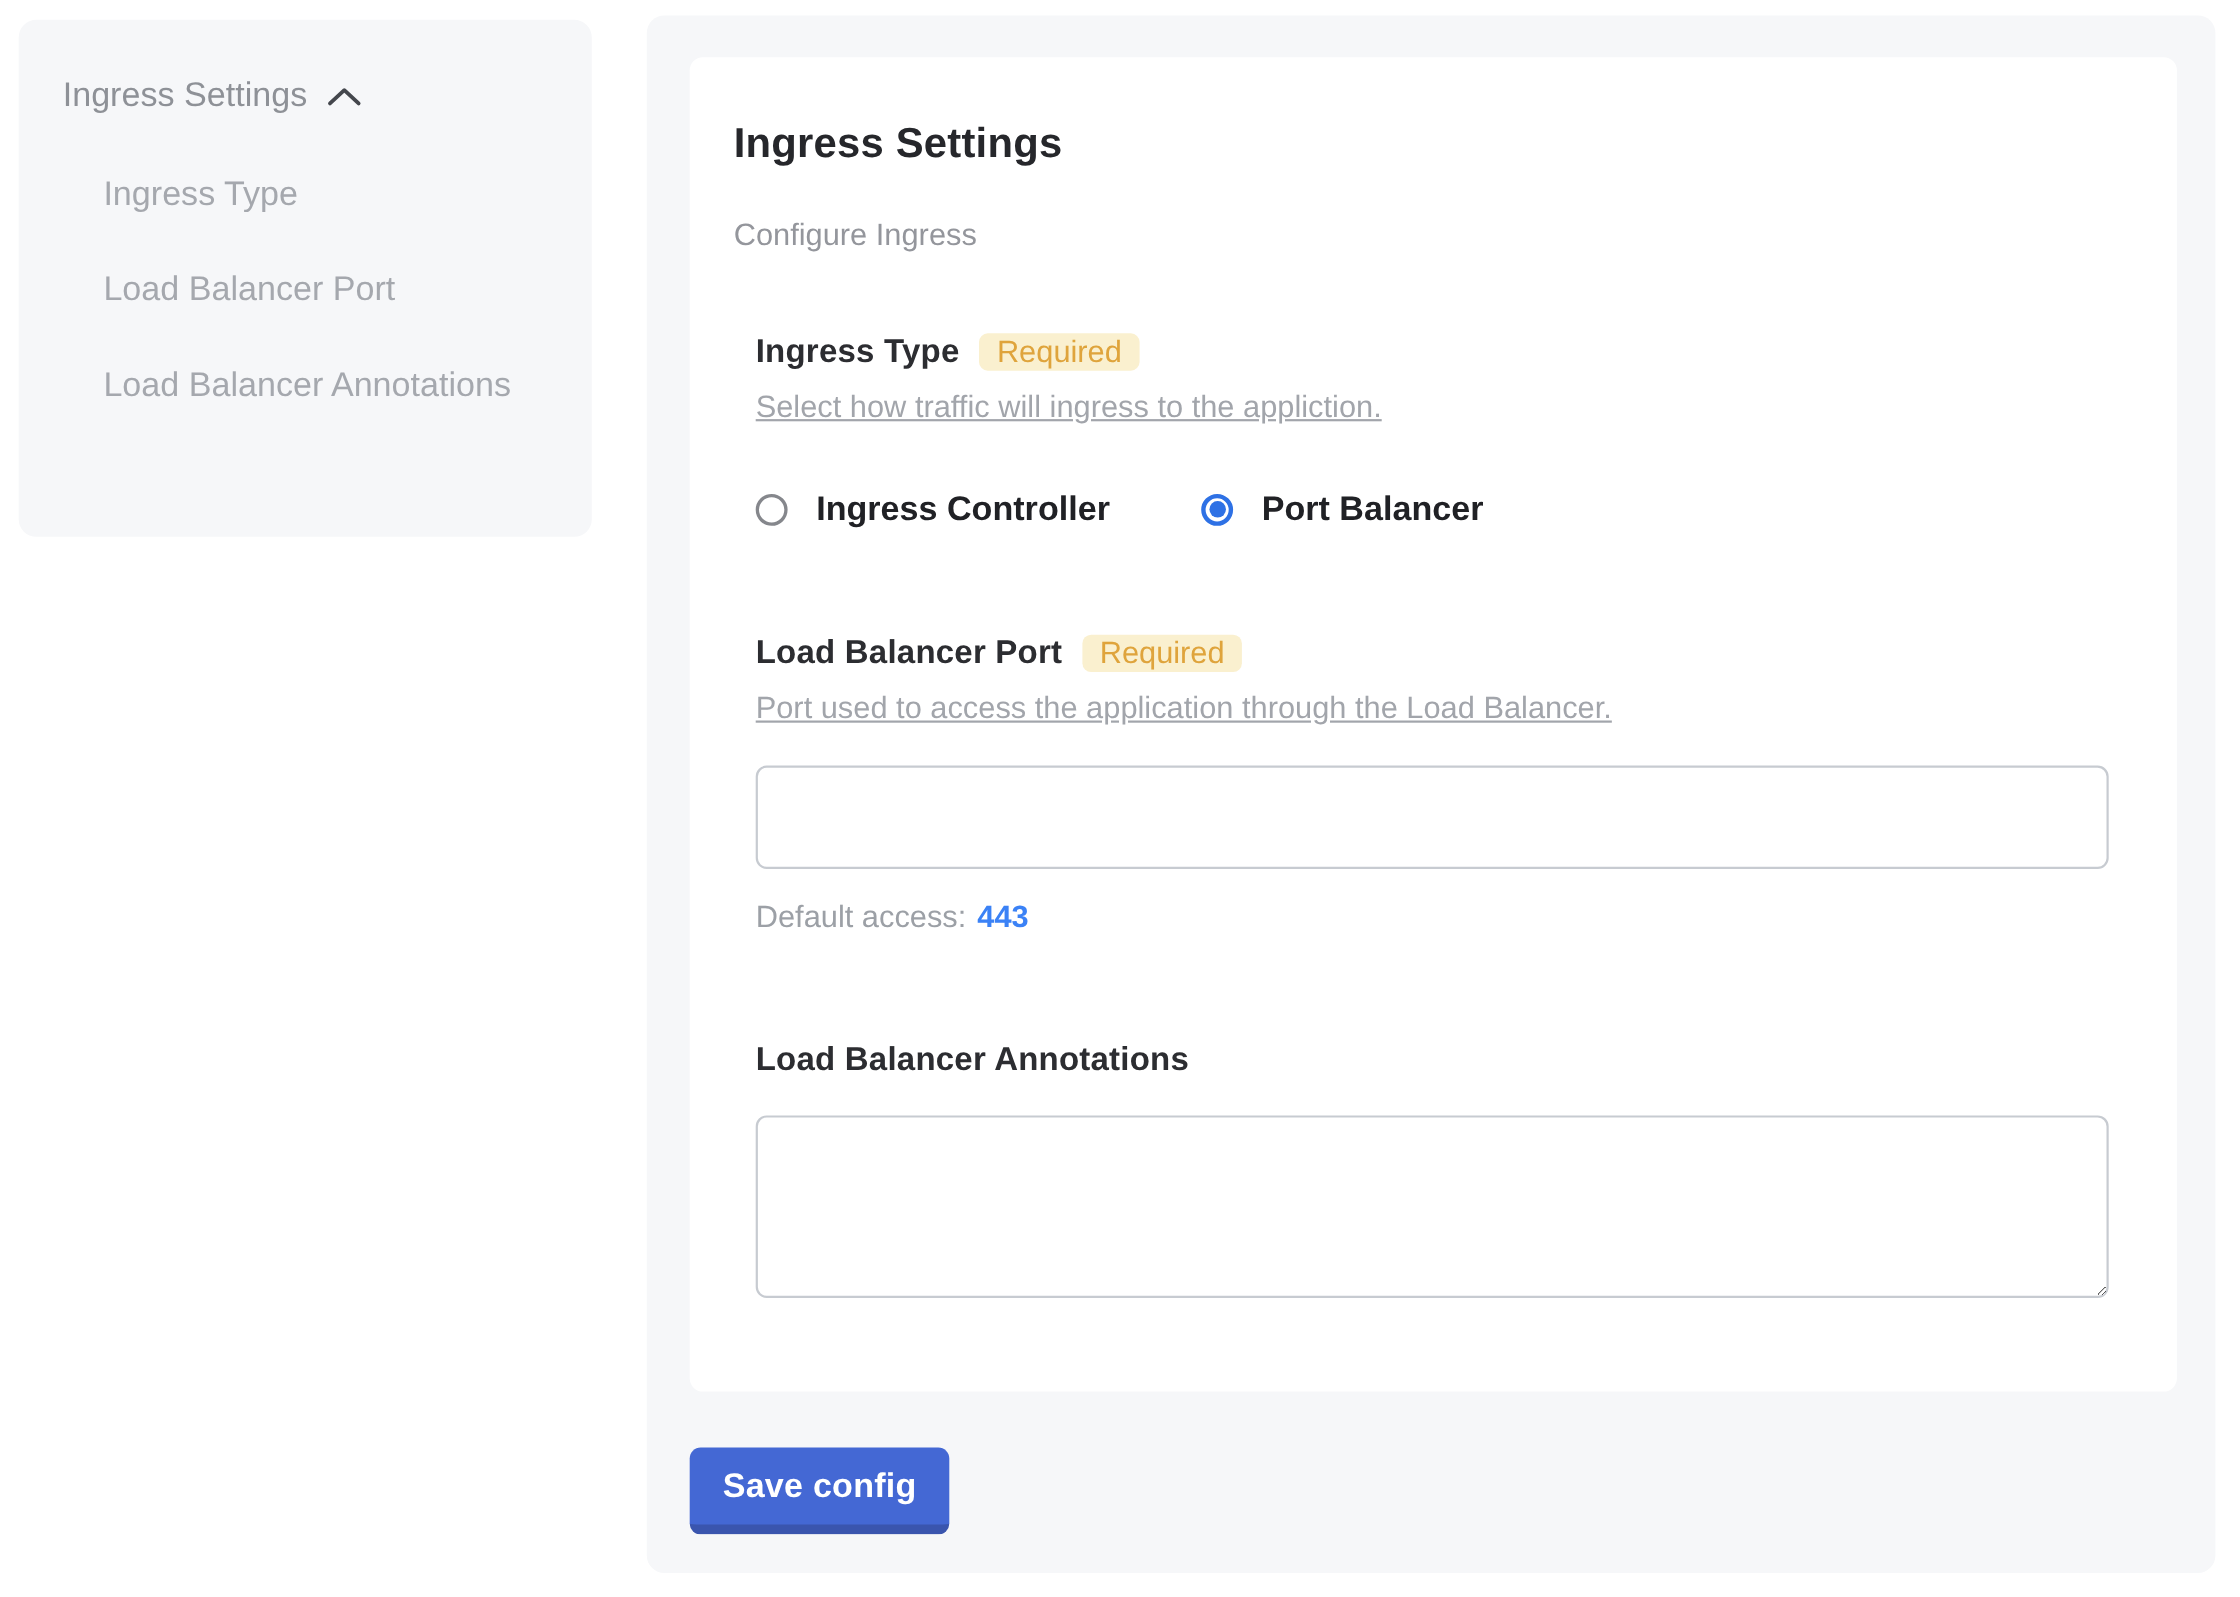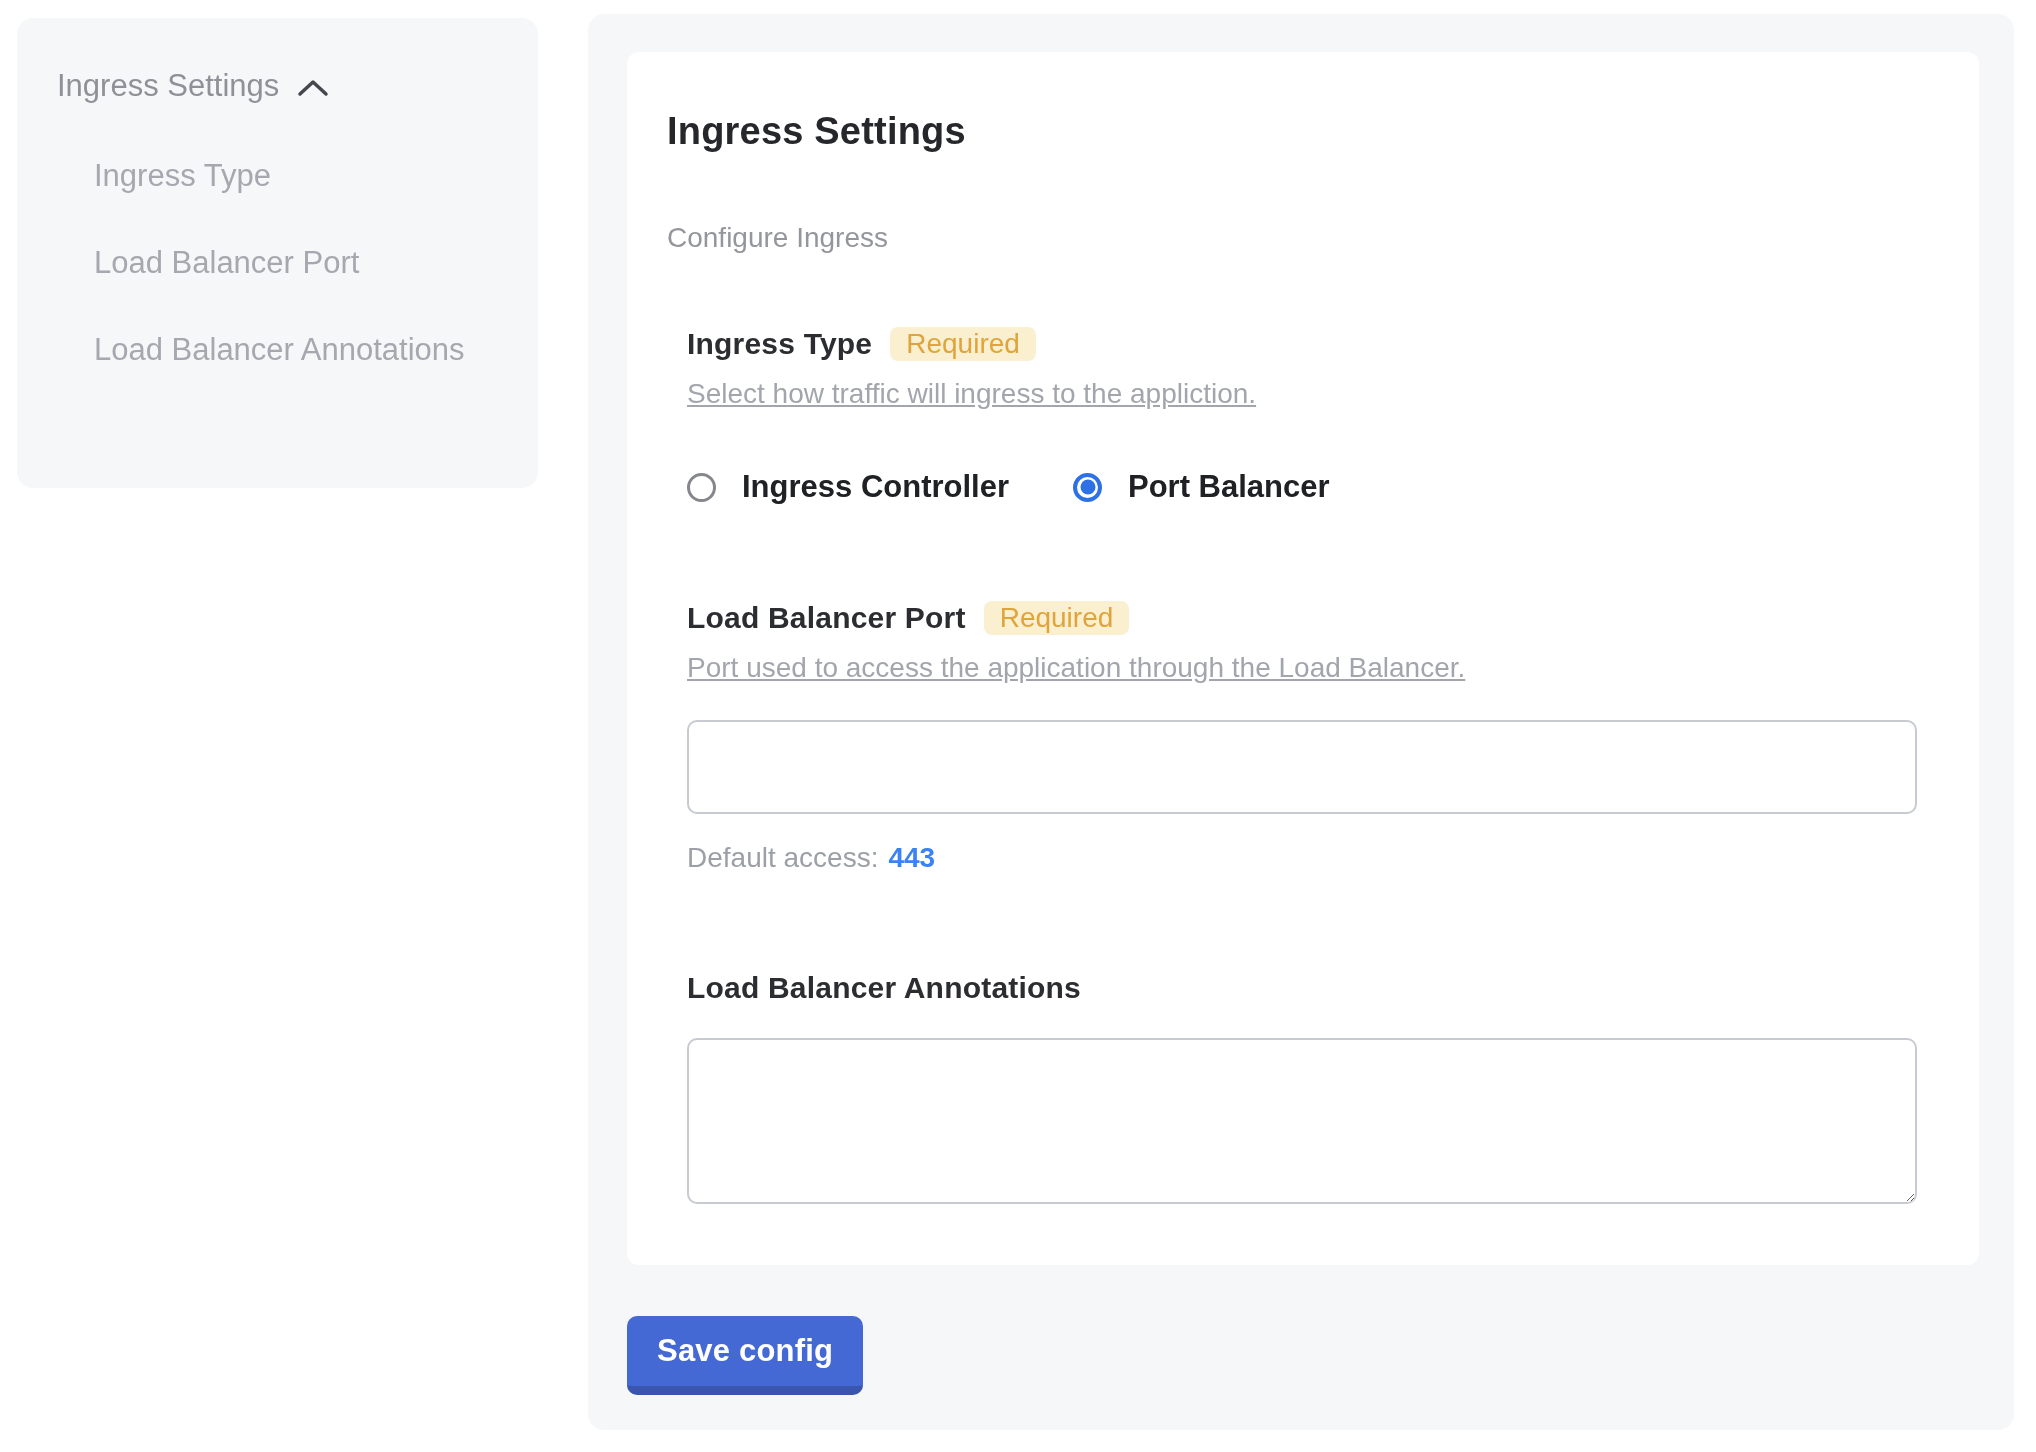--- a/index.html
+++ b/index.html
@@ -56,21 +56,21 @@
   }
   .card-title {
     margin-top: 8px;
     font-size: 38px;
     line-height: 46px;
     font-weight: 700;
     color: #26272b;
     letter-spacing: 0.2px;
   }
   .card-subtitle {
-    margin-top: 66px;
+    margin-top: 42px;
     font-size: 28px;
     line-height: 36px;
     color: #94969c;
   }
   .sections { margin-left: 20px; }
   .section { margin-top: 64px; }
   .section + .section { margin-top: 88px; }
   .label-row { display: flex; align-items: center; gap: 18px; min-height: 48px; }
   .section-label {
     font-size: 30px;
@@ -89,21 +89,21 @@
   }
   .help {
     margin-top: 8px;
     font-size: 28px;
     line-height: 36px;
     color: #a2a5ab;
     text-decoration: underline;
   }
 
   
-  .radio-row { margin-top: 56px; display: flex; align-items: center; column-gap: 64px; }
+  .radio-row { margin-top: 56px; display: flex; align-items: center; column-gap: 83px; }
   .radio-group { display: flex; align-items: center; column-gap: 26px; cursor: pointer; }
   .radio {
     position: relative;
     width: 29px; height: 29px;
     border-radius: 50%;
     background: #ffffff;
     border: 3px solid #85878c;
     flex: 0 0 auto;
   }
   .radio.selected { border: 4px solid #2e71e5; }

